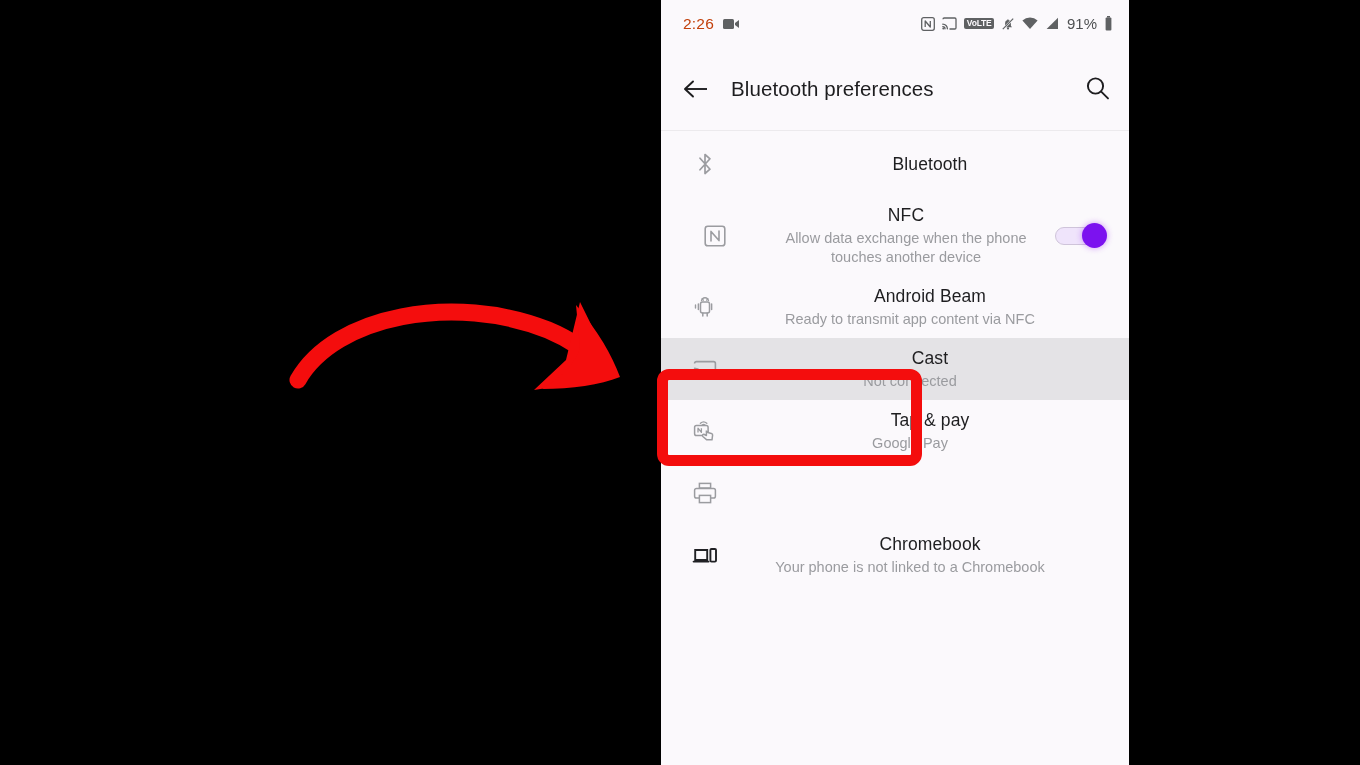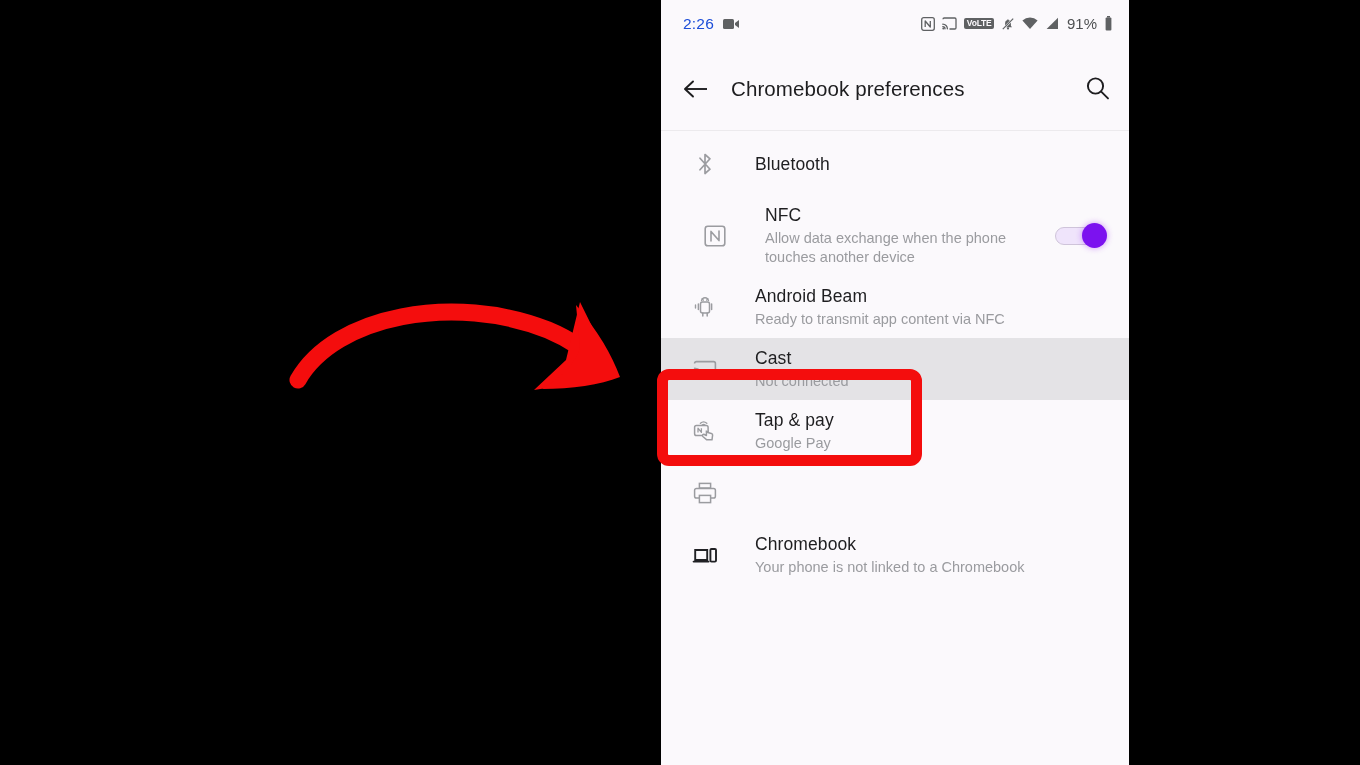--- a/index.html
+++ b/index.html
@@ -20,21 +20,21 @@
   }
 
   
   .statusbar {
     height: 47px;
     display: flex; align-items: center;
     padding: 0 16px 0 22px;
     color: #5f6163;
   }
   .sb-left { display: flex; align-items: center; gap: 9px; }
-  .sb-time { font-size: 15.5px; color: #1d4ed8; letter-spacing: .2px; }
+  .sb-time { font-size: 15.5px; color: #c2410c; letter-spacing: .2px; }
   .sb-right { margin-left: auto; display: flex; align-items: center; gap: 7px; }
   .sb-pct { font-size: 15px; color: #4e5052; margin-left: 1px; }
   .ico { display: block; }
 
   
   .appbar {
     height: 83px;
     display: flex; align-items: center;
     padding: 0 18px 0 22px;
     background: #fbf9fc;
@@ -46,20 +46,21 @@
   .appbar .spacer { flex: 1; }
   .divider { height: 1px; background: #eceaed; }
 
   
   .list { padding-top: 2px; }
   .row {
     position: relative;
     display: flex; align-items: center;
     min-height: 62px;
     padding: 9px 16px 9px 22px;
+    text-align: center;
   }
   .row.tall { min-height: 72px; padding-left: 32px; }
   .row.highlight { background: #e4e3e6; }
   .row-icon {
     width: 44px; min-width: 44px;
     display: flex; align-items: center; justify-content: center;
     color: #9b9ca0;
   }
   .row-icon.dark { color: #202124; }
   .row-text { margin-left: 28px; flex: 1; padding-right: 8px; }
@@ -162,21 +163,21 @@
       </div>
     </div>
 
     <div class="appbar">
       <span style="cursor:pointer;display:flex;">
         <svg width="26" height="22" viewBox="0 0 26 22">
           <line x1="2" y1="11" x2="24" y2="11" stroke="#1d1d1f" stroke-width="1.9"></line>
           <polyline points="10,3.5 2,11 10,18.5" fill="none" stroke="#1d1d1f" stroke-width="1.9" stroke-linecap="round" stroke-linejoin="round"></polyline>
         </svg>
       </span>
-      <span class="title">Chromebook preferences</span>
+      <span class="title">Bluetooth preferences</span>
       <span class="spacer"></span>
       <span style="cursor:pointer;display:flex;">
         <svg width="27" height="27" viewBox="0 0 27 27">
           <circle cx="11.5" cy="11" r="7.6" fill="none" stroke="#1d1d1f" stroke-width="1.9"></circle>
           <line x1="17.2" y1="16.6" x2="24" y2="23.4" stroke="#1d1d1f" stroke-width="1.9" stroke-linecap="round"></line>
         </svg>
       </span>
     </div>
     <div class="divider"></div>
 

